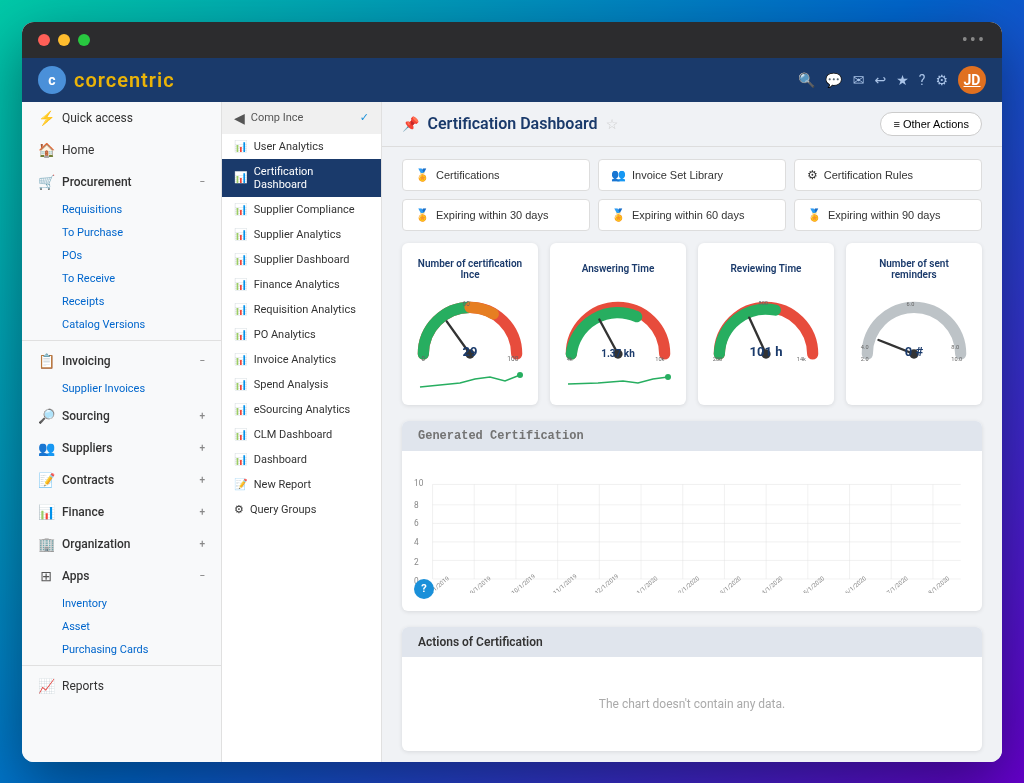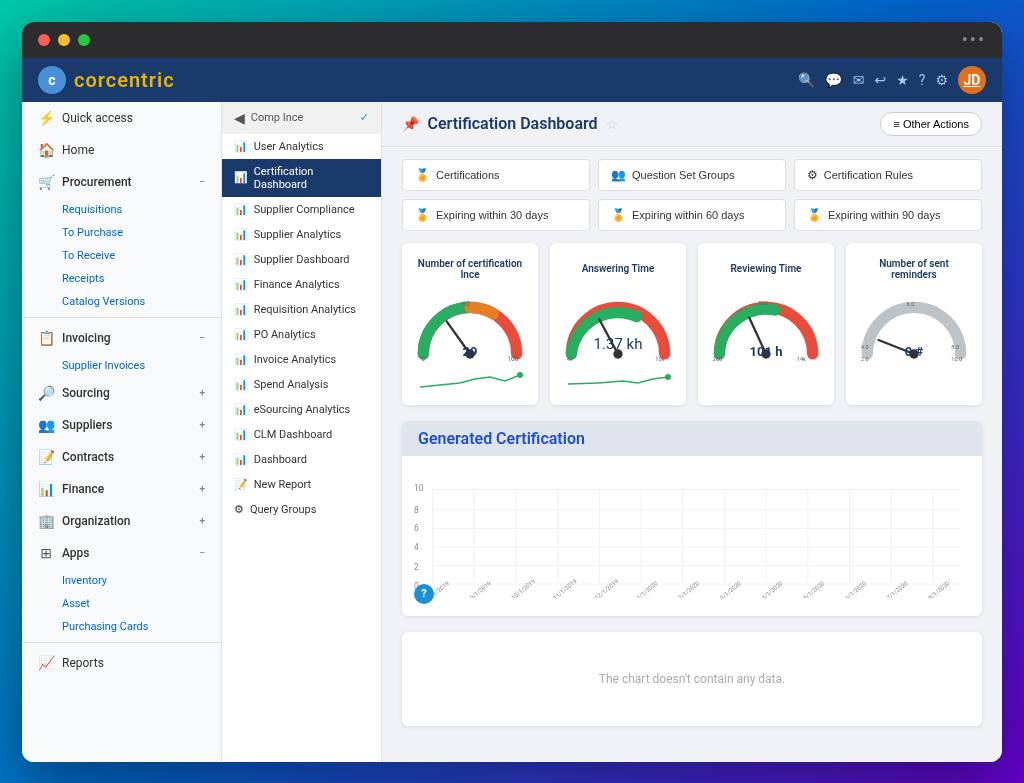--- a/index.html
+++ b/index.html
@@ -346,24 +346,25 @@
 
     .chart-card {
       background: white;
       border-radius: 6px;
       box-shadow: 0 1px 4px rgba(0,0,0,0.1);
     }
 
     .chart-header {
       background: #e0e5ed;
       padding: 8px 16px;
-      font-size: 16px;
+      font-size: 12px;
       font-weight: 600;
-      color: #1d4ed8;
+      color: #737373;
       border-radius: 6px 6px 0 0;
+      font-family: Liberation Mono, monospace;
     }
 
     .chart-body {
       padding: 12px;
       height: 160px;
       position: relative;
     }
 
     .chart-help {
       position: absolute;
@@ -468,20 +469,23 @@
           <span>Procurement</span>
           <span class="toggle-icon">−</span>
         </div>
         <div class="sidebar-sub-item">
           <span>Requisitions</span>
         </div>
         <div class="sidebar-sub-item">
           <span>To Purchase</span>
         </div>
         <div class="sidebar-sub-item">
+          <span>POs</span>
+        </div>
+        <div class="sidebar-sub-item">
           <span>To Receive</span>
         </div>
         <div class="sidebar-sub-item">
           <span>Receipts</span>
         </div>
         <div class="sidebar-sub-item">
           <span>Catalog Versions</span>
         </div>
         <div class="sidebar-divider"></div>
         <div class="sidebar-item has-toggle">
@@ -618,21 +622,21 @@
           <button class="other-actions-btn">≡ Other Actions</button>
         </div>
 
         <div class="quick-actions">
           <button class="qa-btn">
             <span class="qa-icon">🏅</span>
             <span>Certifications</span>
           </button>
           <button class="qa-btn">
             <span class="qa-icon">👥</span>
-            <span>Question Set Groups</span>
+            <span>Invoice Set Library</span>
           </button>
           <button class="qa-btn">
             <span class="qa-icon">⚙</span>
             <span>Certification Rules</span>
           </button>
           <button class="qa-btn">
             <span class="qa-icon">🏅</span>
             <span>Expiring within 30 days</span>
           </button>
           <button class="qa-btn">
@@ -681,21 +685,21 @@
                 <path d="M 10 65 A 50 50 0 0 1 110 65" fill="none" stroke="#e74c3c" stroke-width="12" stroke-linecap="round"></path>
 
                 <path d="M 10 65 A 50 50 0 0 1 80 25" fill="none" stroke="#27ae60" stroke-width="12" stroke-linecap="round"></path>
 
                 <line x1="60" y1="65" x2="40" y2="28" stroke="#333" stroke-width="2.5" stroke-linecap="round"></line>
                 <circle cx="60" cy="65" r="5" fill="#333"></circle>
 
                 <text x="5" y="72" font-size="6" fill="#666">4k</text>
                 <text x="100" y="72" font-size="6" fill="#666">10k</text>
               </svg>
-              <div style="position:absolute;bottom:8px;font-size:15px;font-weight:normal;color:#1a3a6b;">1.37 kh</div>
+              <div style="position:absolute;bottom:2px;font-size:10px;font-weight:bold;color:#1a3a6b;">1.37 kh</div>
             </div>
             <svg viewBox="0 0 100 20" class="gauge-trend">
               <polyline points="0,15 30,14 55,12 70,14 85,10 100,8" fill="none" stroke="#27ae60" stroke-width="1.5"></polyline>
               <circle cx="100" cy="8" r="3" fill="#27ae60"></circle>
             </svg>
           </div>
 
           <div class="gauge-card">
             <div class="gauge-title">Reviewing Time</div>
             <div class="gauge-container">
@@ -785,20 +789,21 @@
                 <text x="505" y="133" font-size="6.5" fill="#888" transform="rotate(-40 515 125)">7/1/2020</text>
                 <text x="550" y="133" font-size="6.5" fill="#888" transform="rotate(-40 560 125)">8/1/2020</text>
               </svg>
               <div class="chart-help">?</div>
             </div>
           </div>
         </div>
 
         <div class="actions-section">
           <div class="actions-card">
+            <div class="actions-header">Actions of Certification</div>
             <div class="actions-body">
               <span>The chart doesn't contain any data.</span>
             </div>
           </div>
         </div>
 
       </div>
     </div>
   </div>
 </div>

